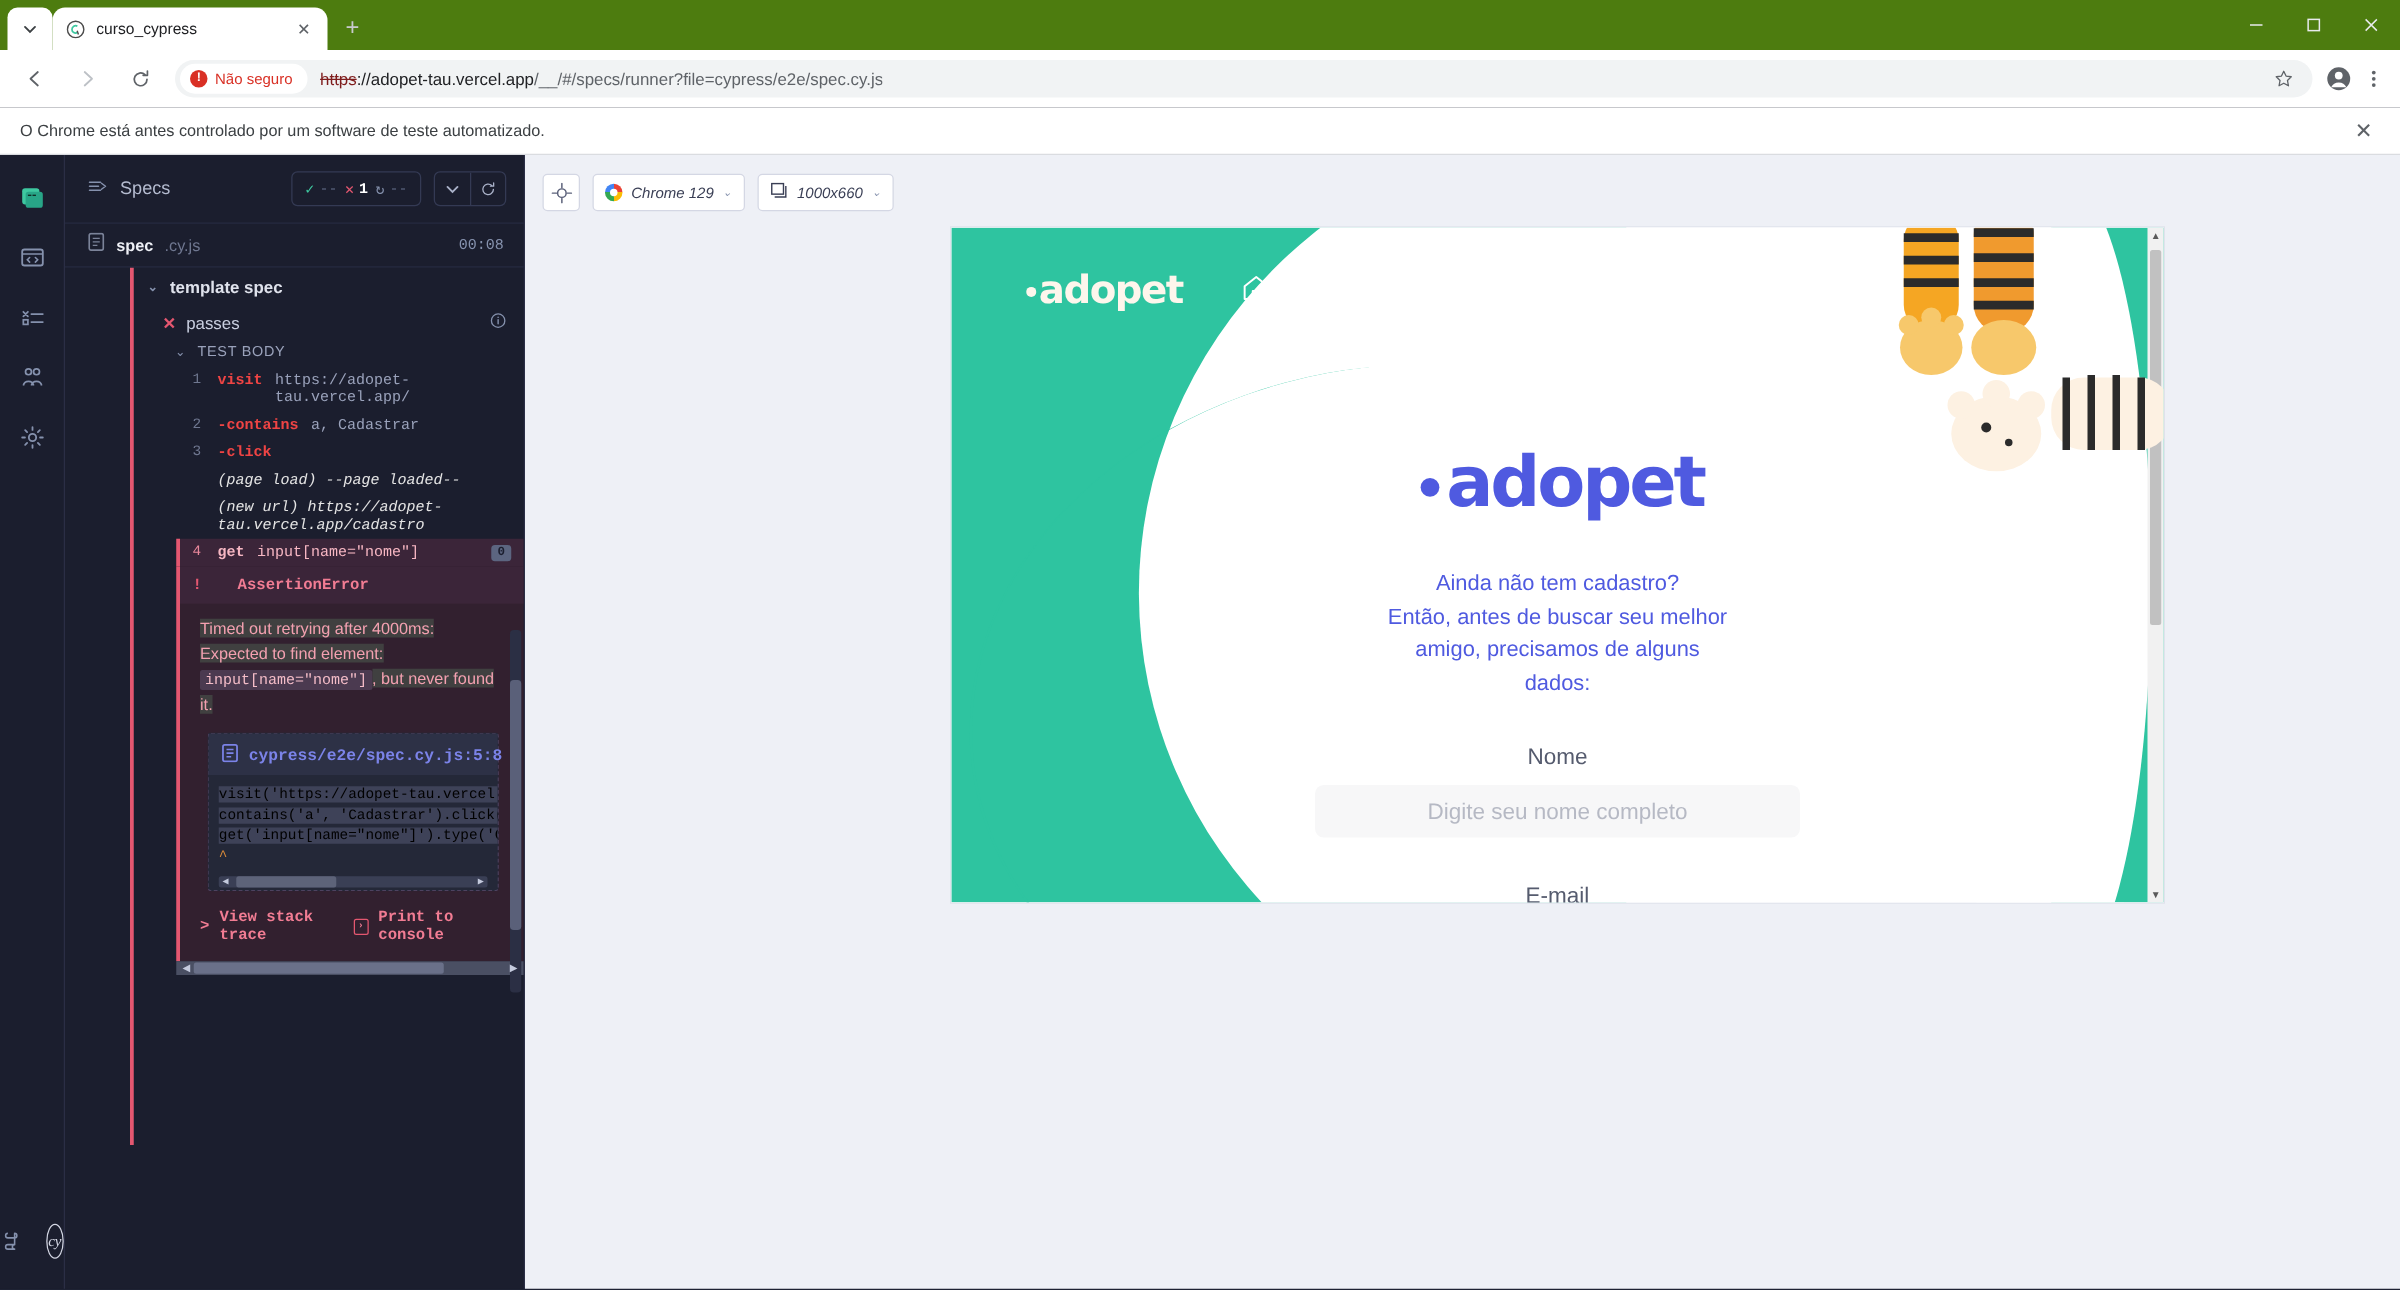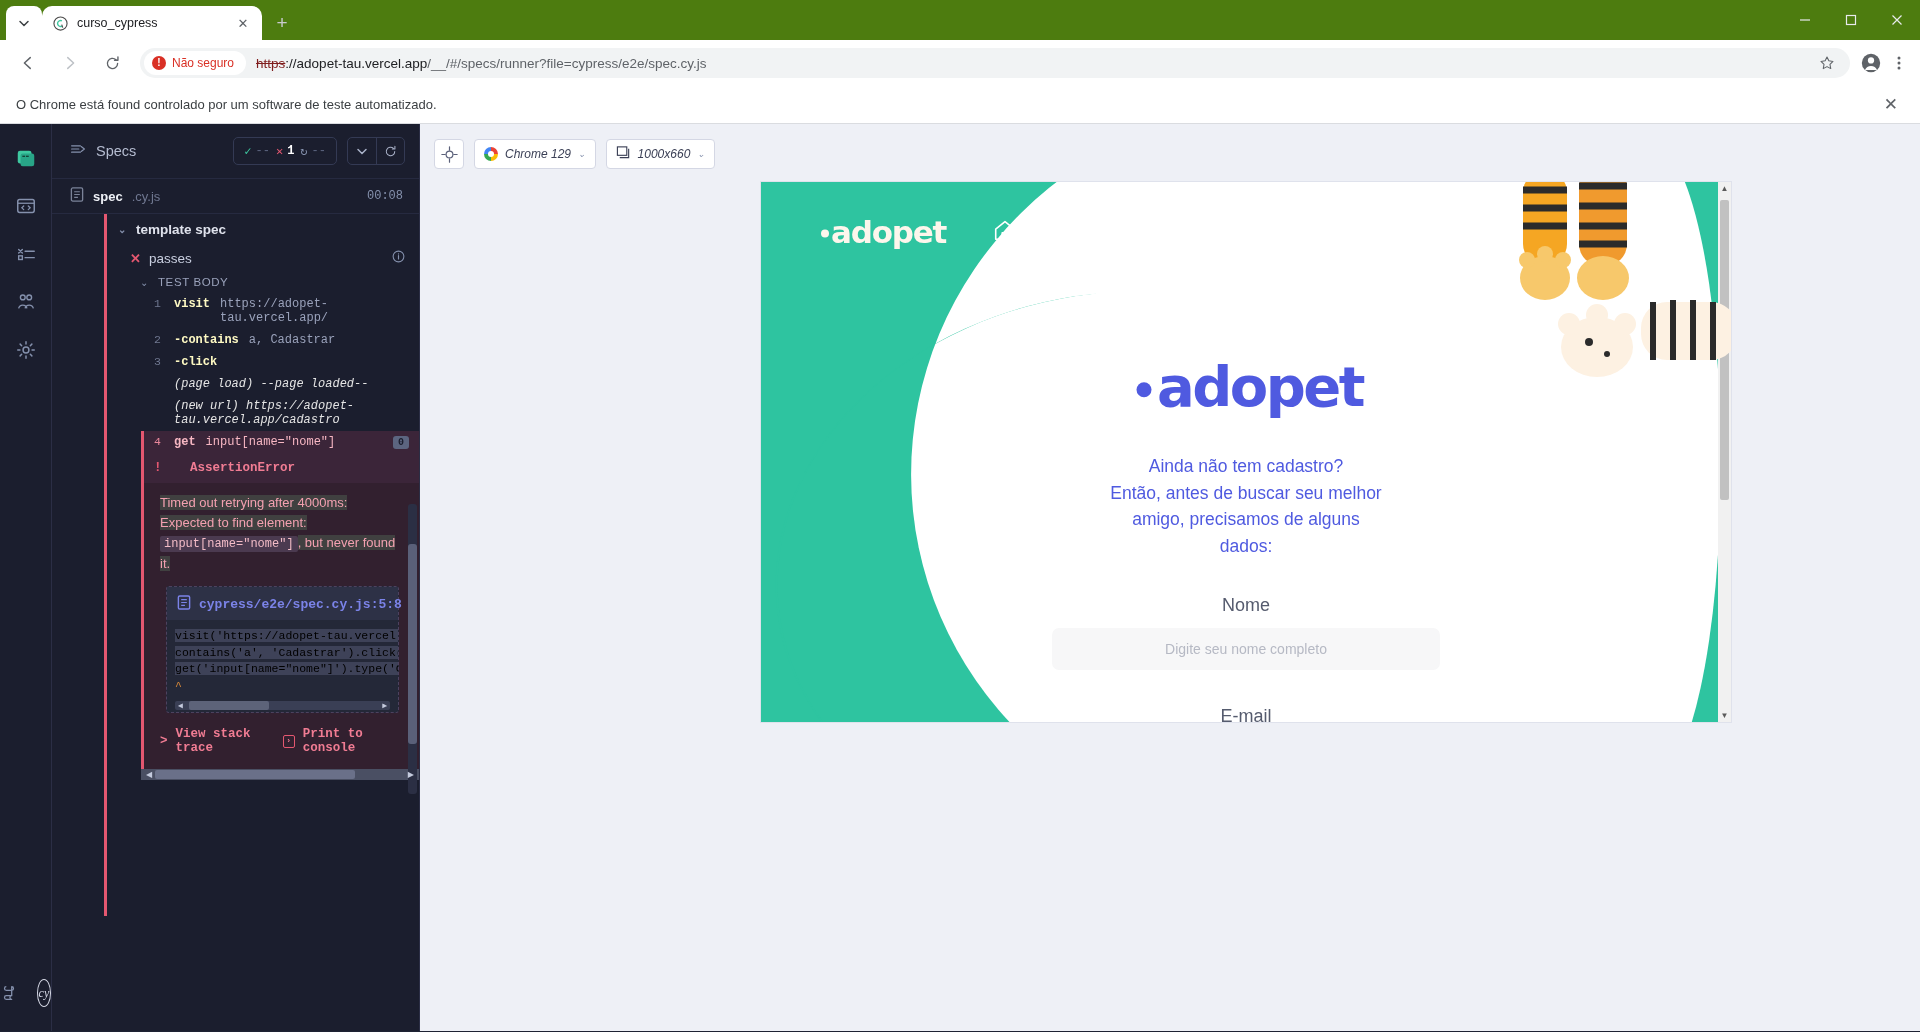--- a/index.html
+++ b/index.html
@@ -265,21 +265,21 @@
     display: flex; align-items: flex-start;
     padding: 4px 10px 4px 0;
     color: #c4cadd;
     border-left: 3px solid transparent;
     margin-left: 89px;
   }
   .cmd-num {
     width: 30px; flex: 0 0 30px; text-align: left;
     color: #6f7790; font-size: 11.5px; padding-left: 10px;
   }
-  .cmd-name { font-weight: bold; color: #fef9c3; margin-right: 10px; white-space: nowrap; }
+  .cmd-name { font-weight: bold; color: #ef4444; margin-right: 10px; white-space: nowrap; }
   .cmd-args { color: #9aa2bb; }
   .cmd-note { color: #e5e5e5; font-style: italic; }
   .cmd.failing {
     background: #3b2539;
     border-left-color: #e45770;
     color: #f3a0b0;
   }
   .cmd.failing .cmd-num { color: #e9879b; }
   .cmd.failing .cmd-name { color: #f7b7c3; }
   .cmd.failing .cmd-args { color: #f7b7c3; }
@@ -544,21 +544,21 @@
     margin-top: 36px;
     font-size: 18px;
     color: #555b6e;
   }
   .field-input {
     margin-top: 12px;
     width: 388px; height: 42px;
     background: #f7f7f8;
     border-radius: 7px;
     display: flex; align-items: center; justify-content: center;
-    font-size: 14px;
+    font-size: 18px;
     color: #b6b9c4;
   }
   .aut-vscroll {
     position: absolute; right: 0; top: 0; bottom: 0; width: 13px;
     background: #f1f1f1;
   }
   .aut-vscroll .thumb {
     position: absolute; left: 2px; right: 2px; top: 18px; height: 300px;
     background: #c1c1c1; border-radius: 2px;
   }
@@ -651,21 +651,21 @@
   <div class="menu-btn">
     <svg width="16" height="16" viewBox="0 0 16 16">
         <circle cx="8" cy="3" r="1.5" fill="#5f6368"></circle>
         <circle cx="8" cy="8" r="1.5" fill="#5f6368"></circle>
         <circle cx="8" cy="13" r="1.5" fill="#5f6368"></circle>
       </svg>
   </div>
 </div>
 
 <div class="infobar">
-  <span>O Chrome está found controlado por um software de teste automatizado.</span>
+  <span>O Chrome está antes controlado por um software de teste automatizado.</span>
   <span class="infobar-close">✕</span>
 </div>
 
 <div class="cy-app">
 
   <div class="cy-iconbar">
     <div class="cy-ic active">
       <svg width="22" height="22" viewBox="0 0 24 24">
         <rect x="3" y="4" width="15" height="14" rx="2.5" fill="#3ec8a0"></rect>
         <rect x="6" y="7" width="15" height="14" rx="2.5" fill="#28a587"></rect>

